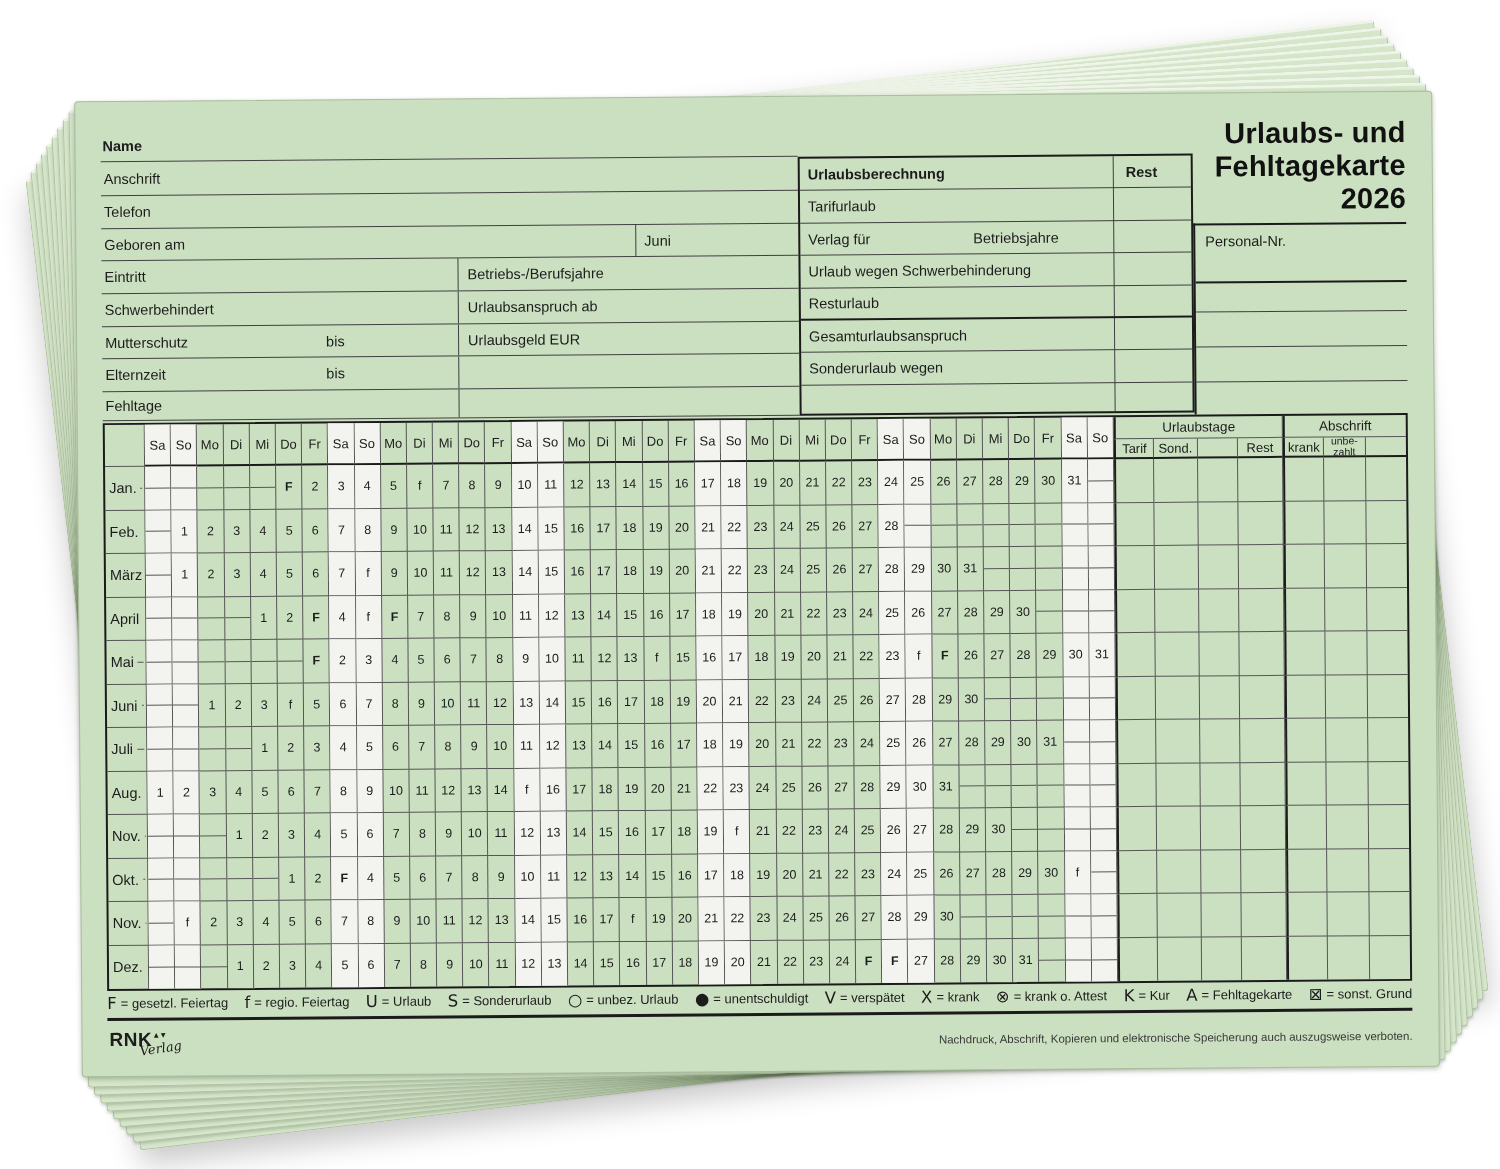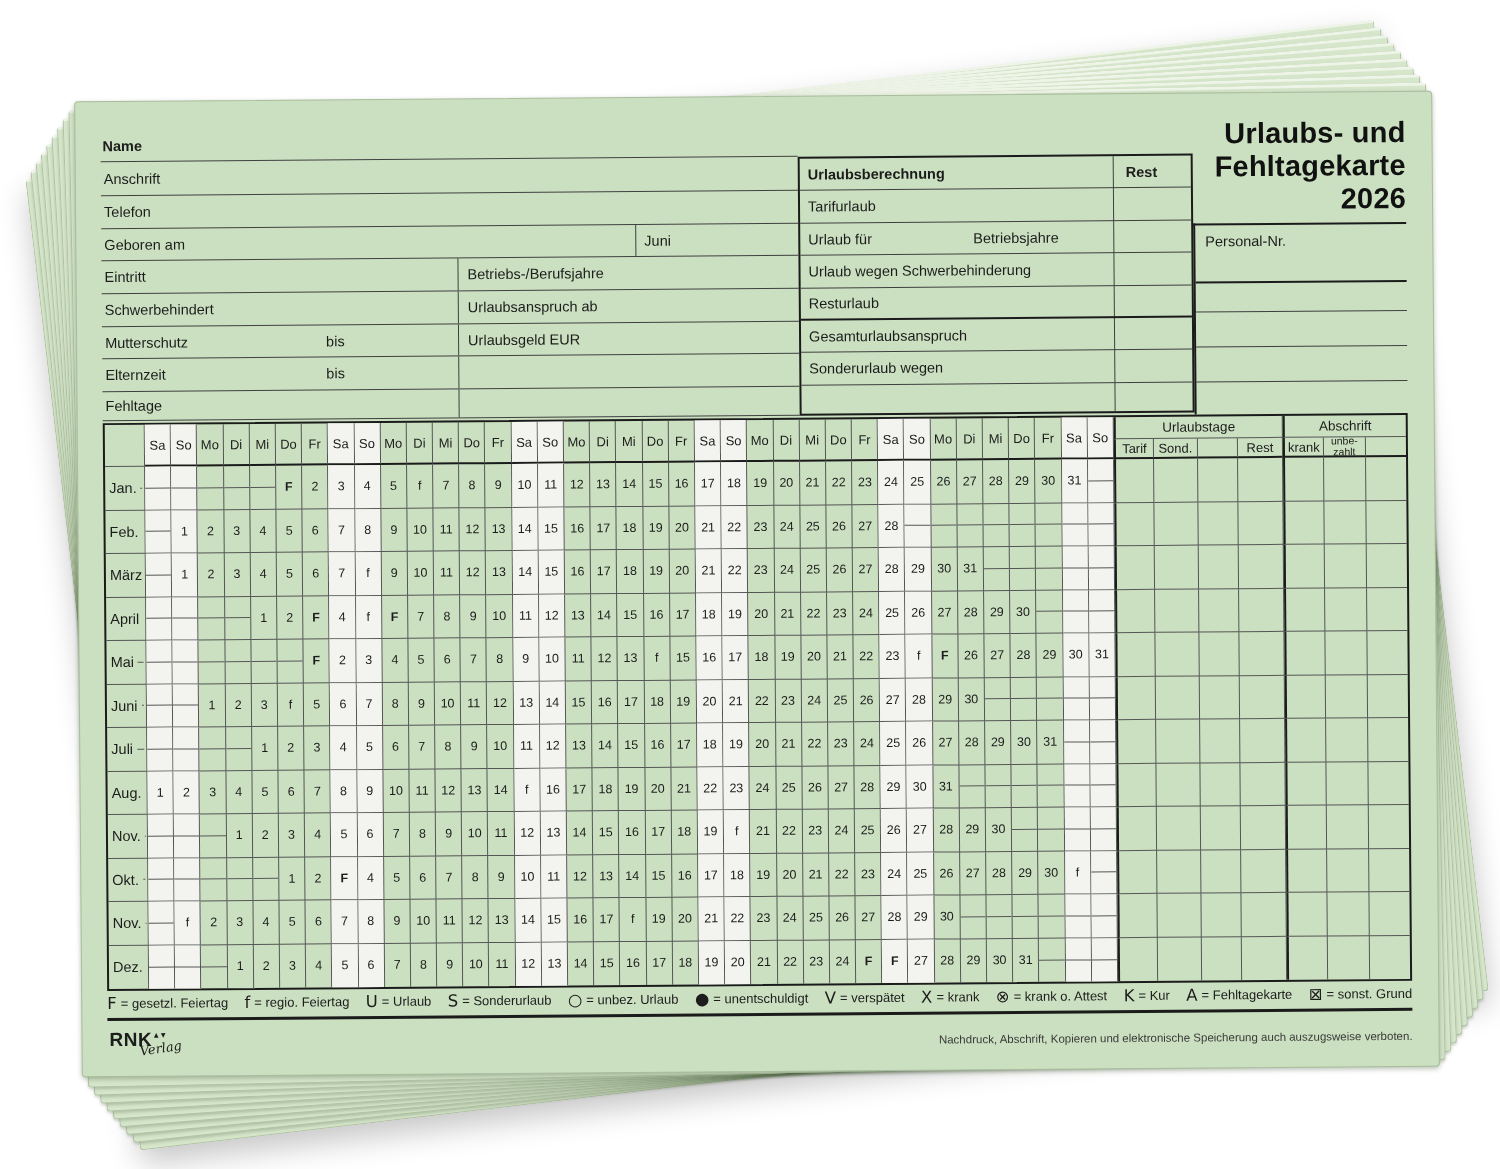--- a/index.html
+++ b/index.html
@@ -153,21 +153,21 @@
   <div id="ubox">
     <div class="tagecol"></div>
     <div class="ubr" style="height:32px">
       <span class="lbl bold">Urlaubsberechnung</span>
       <span class="lbl bold" style="position:absolute;left:326px">Rest</span>
     </div>
     <div class="ubr" style="height:33px">
       <span class="lbl">Tarifurlaub</span>
     </div>
     <div class="ubr" style="height:32px">
-      <span class="lbl">Urlaub für</span>
+      <span class="lbl">Verlag für</span>
       <span class="lbl" style="position:absolute;left:173px">Betriebsjahre</span>
     </div>
     <div class="ubr" style="height:33px">
       <span class="lbl">Urlaub wegen Schwerbehinderung</span>
     </div>
     <div class="ubr thick" style="height:32px">
       <span class="lbl">Resturlaub</span>
     </div>
     <div class="ubr" style="height:32px">
       <span class="lbl">Gesamturlaubsanspruch</span>

